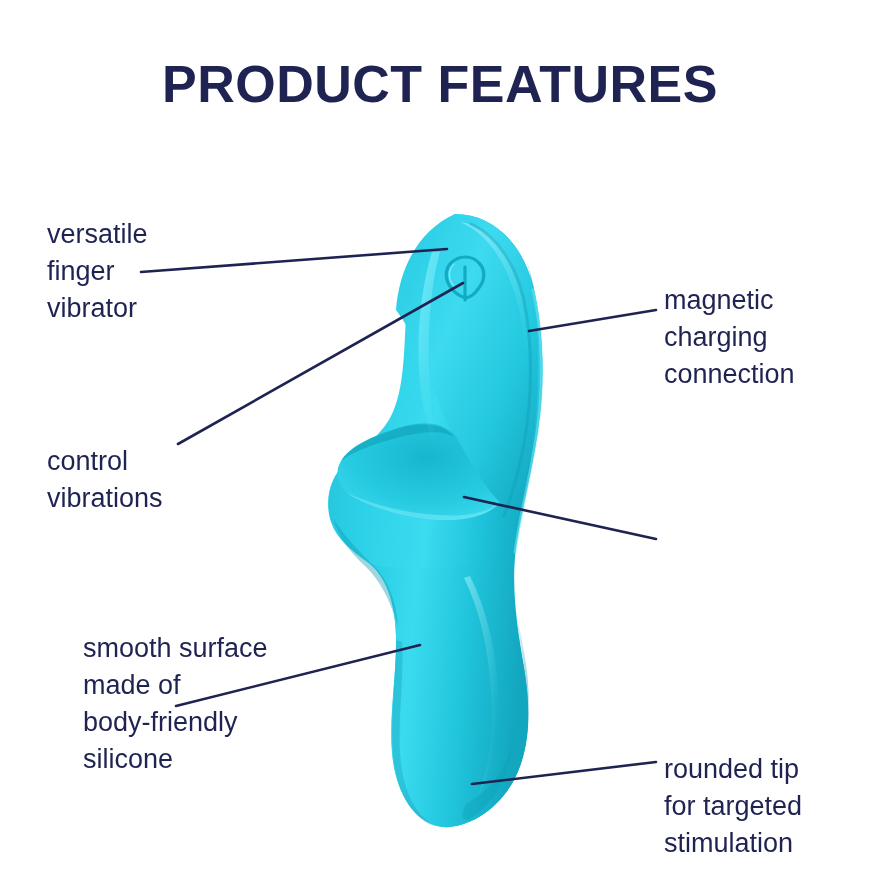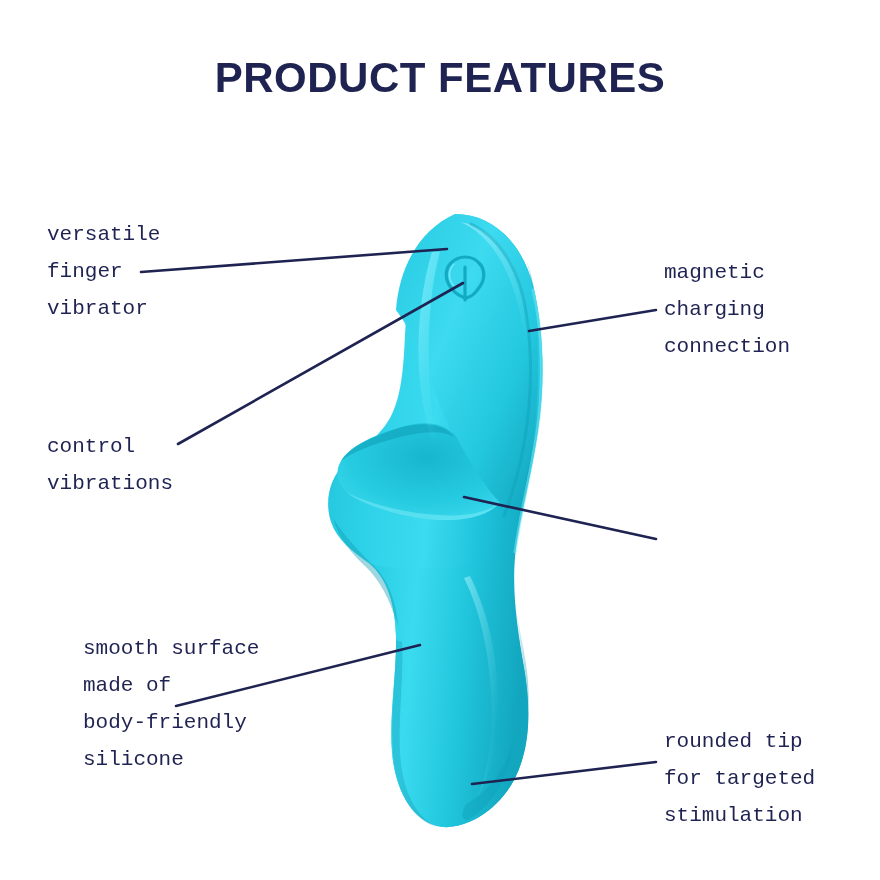--- a/index.html
+++ b/index.html
@@ -19,41 +19,41 @@
     overflow: hidden;
   }
 
   
   #page-title {
     position: absolute;
     left: 0;
     top: 54px;
     width: 880px;
     text-align: center;
-    font-size: 42px;
+    font-size: 52px;
     font-weight: bold;
     letter-spacing: 0.5px;
     color: #1f2352;
     font-family: "Liberation Sans", sans-serif;
   }
 
   
   .callout {
     position: absolute;
     color: #1f2352;
-    font-size: 21px;
+    font-size: 27px;
     line-height: 37px;
-    font-family: Liberation Mono, monospace;
+    font-family: Liberation Sans, sans-serif;
     white-space: pre-line;
   }
   .callout.left  { text-align: left; }
-  .callout.right { text-align: left; }
+  .callout.right { text-align: left; margin-top: 28px; }
 
   #callout-versatile-finger-vibrator { left: 47px;  top: 216px; width: 210px; }
-  #callout-control-vibrations        { left: 47px;  top: 428px; width: 230px; }
+  #callout-control-vibrations        { left: 47px;  top: 443px; width: 230px; }
   #callout-smooth-surface            { left: 47px;  top: 630px; width: 280px; margin-left: 36px; }
   #callout-magnetic-charging         { left: 664px; top: 254px; width: 216px; }
   #callout-gender-neutral            { left: 664px; top: 462px; width: 216px; }
   #callout-rounded-tip               { left: 664px; top: 723px; width: 216px; }
 
   
   #artwork {
     position: absolute;
     left: 0;
     top: 0;

